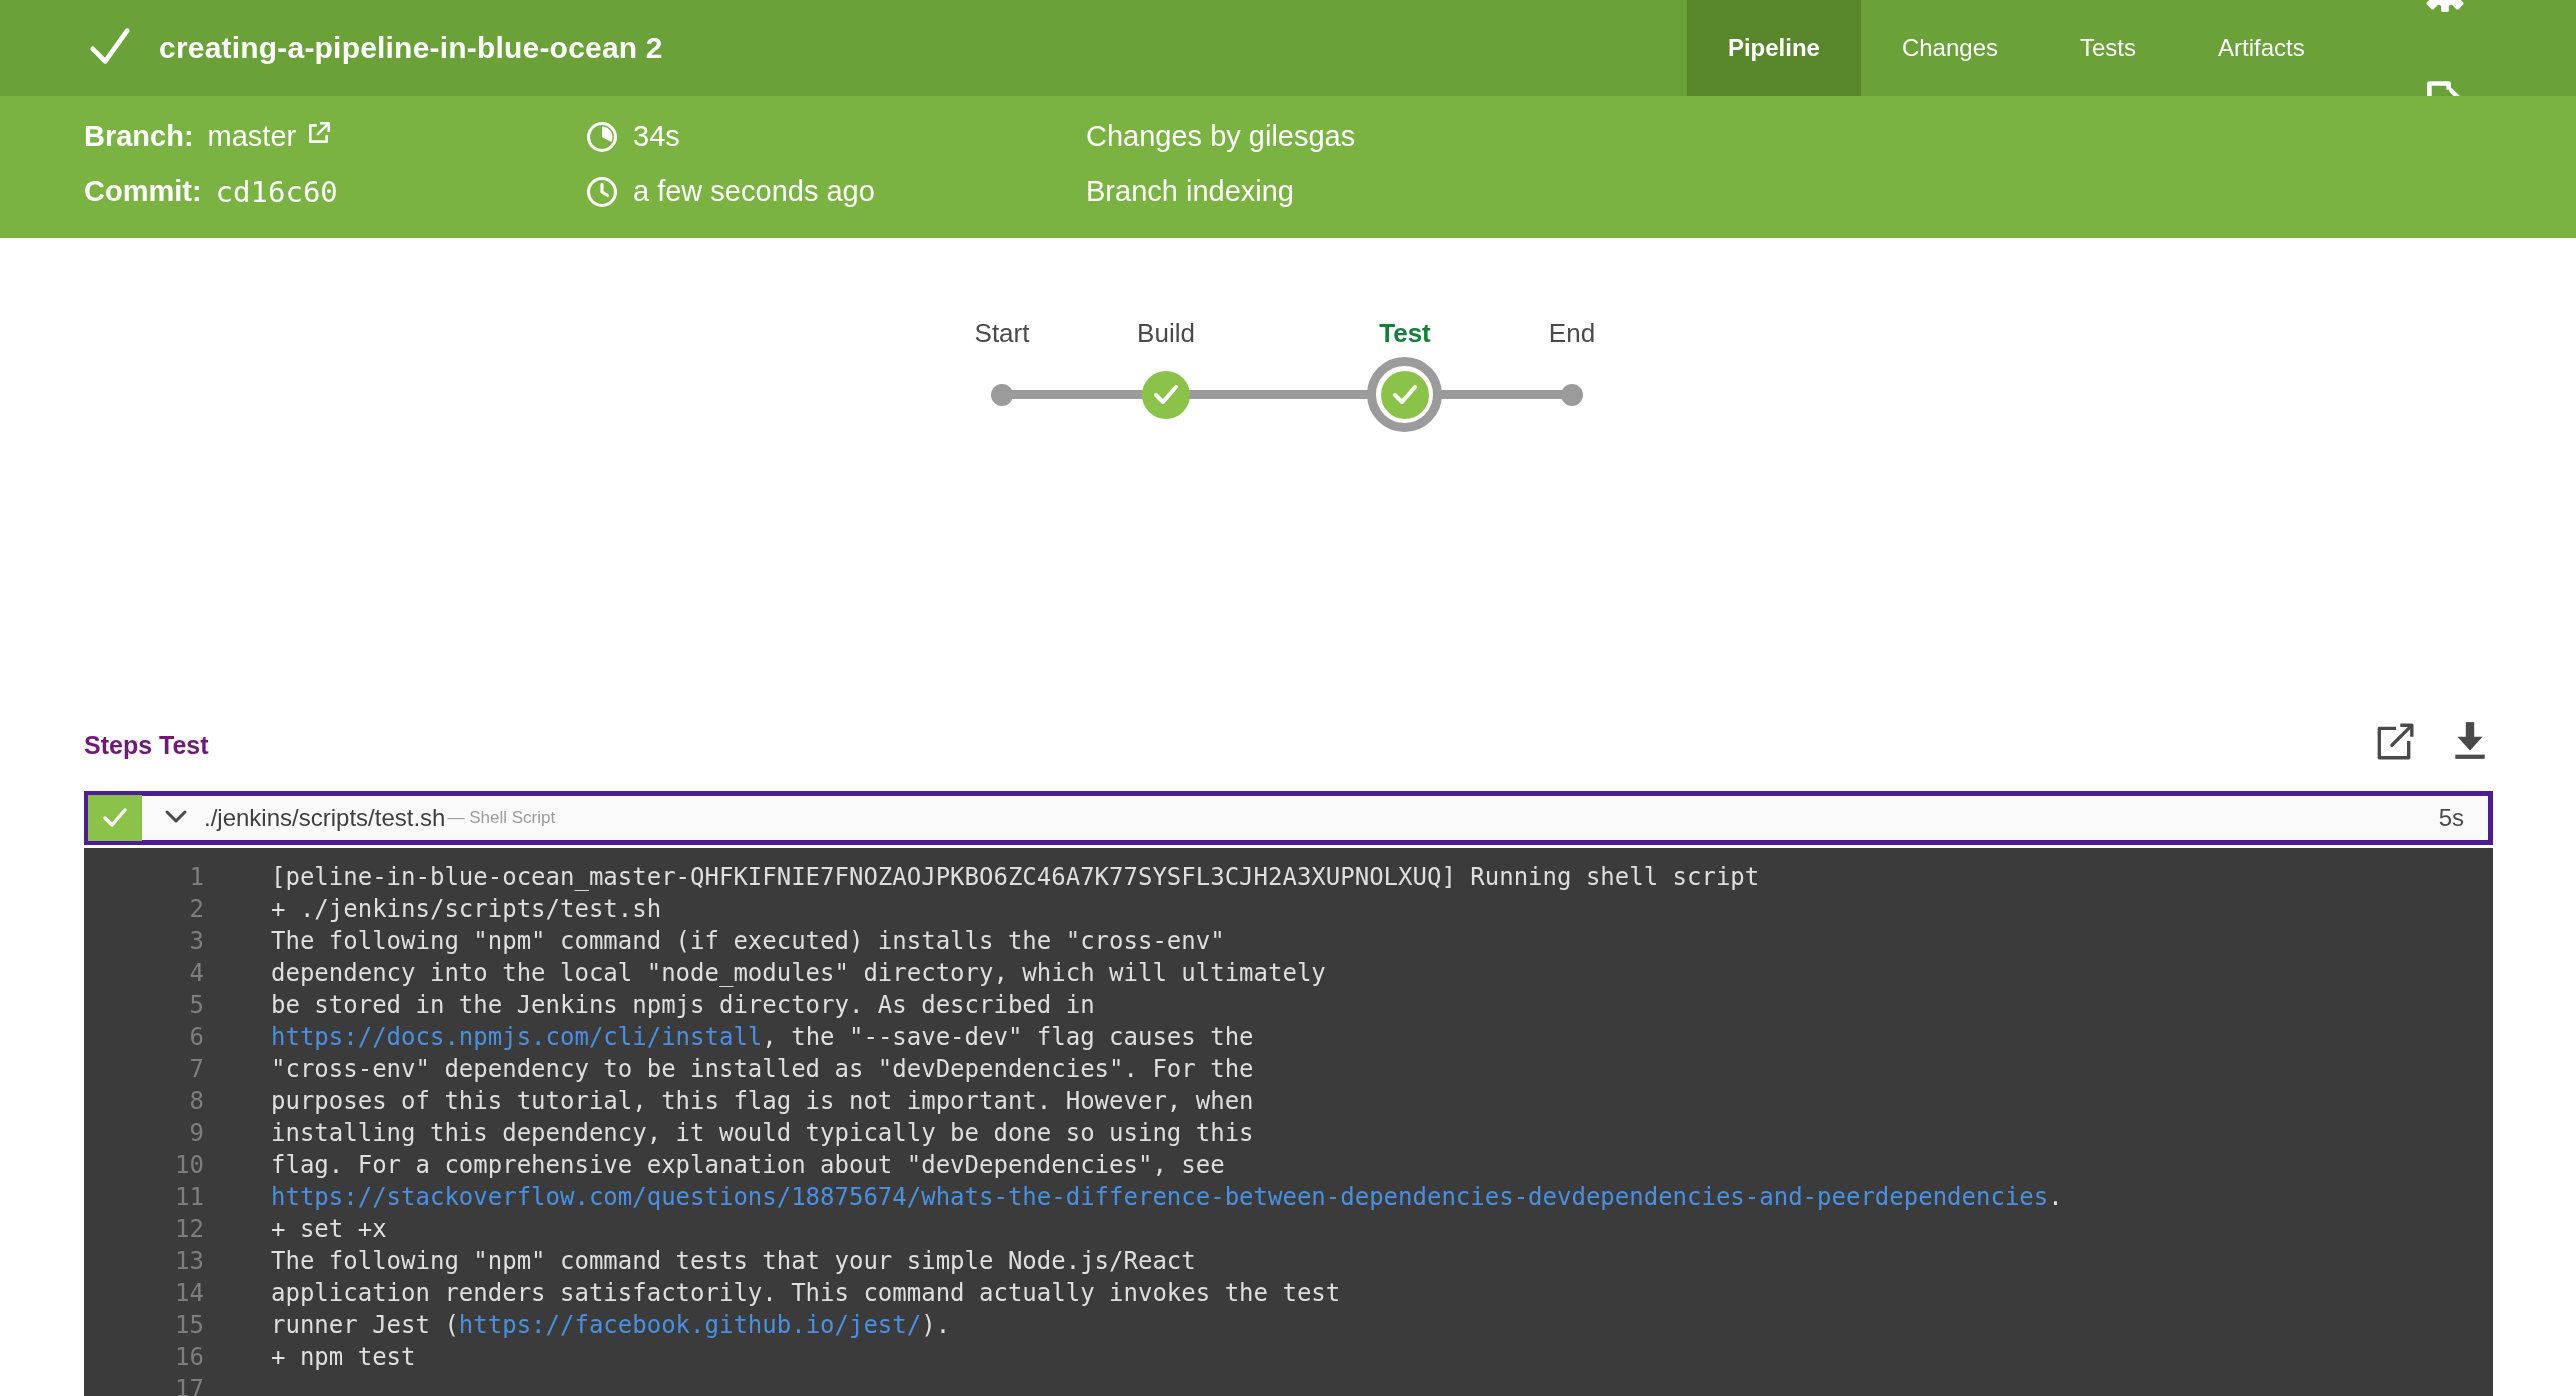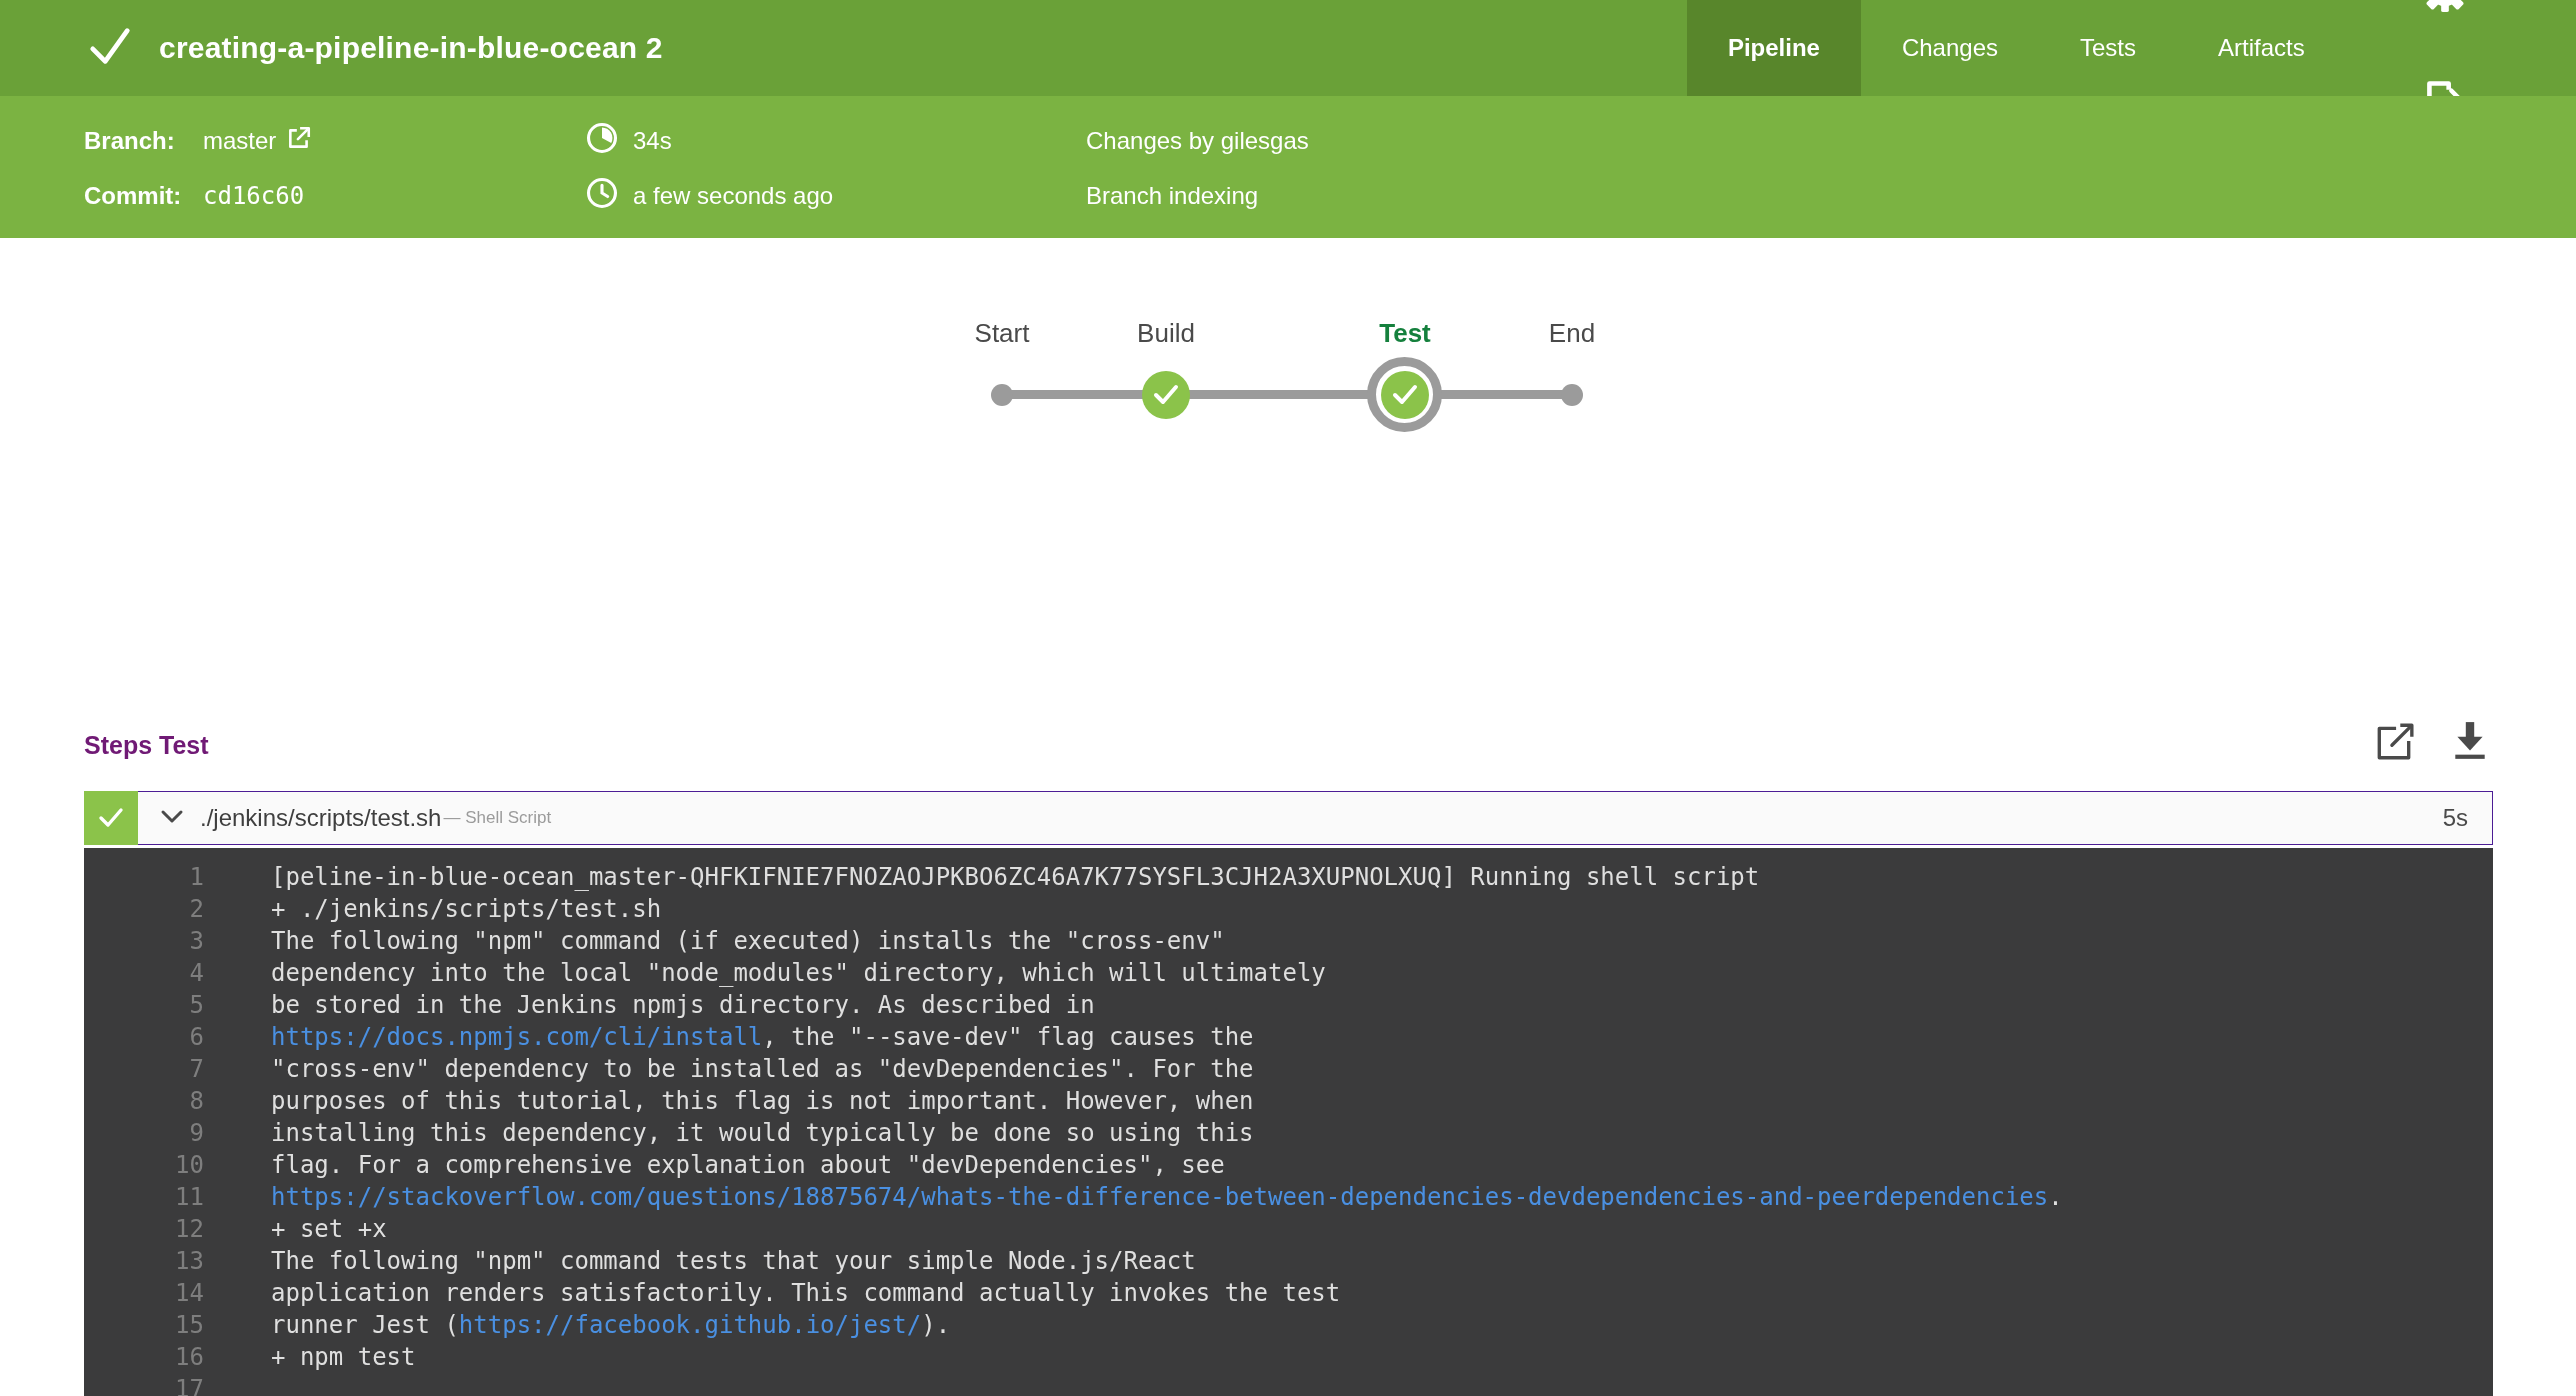--- a/index.html
+++ b/index.html
@@ -16,21 +16,21 @@
   .tab { line-height:96px; padding:0 41px; color:#fff; font-size:24px; cursor:pointer; }
   .tab.active { background:#58862B; font-weight:bold; }
   .actions { display:flex; align-items:center; gap:60px; margin-left:40px;flex-direction:column; }
   .icon-btn { width:48px; height:48px; display:flex; align-items:center; justify-content:center; cursor:pointer; }
   .logout-btn { border:2px solid #fff; border-radius:5px; background:transparent; color:#fff;
                 font-size:22px; padding:12px 24px; font-family:"Liberation Sans", sans-serif; cursor:pointer; }
 
   
   .band { position:absolute; left:0; top:96px; width:2576px; height:142px; background:#7BB342; color:#fff; }
   .band-col { position:absolute; top:24px; display:flex; flex-direction:column; gap:13px; }
-  .band-row { display:flex; align-items:center; height:42px; font-size:24px; gap:14px; }
+  .band-row { display:flex; align-items:flex-start; height:42px; font-size:29px; gap:14px; }
   .band-label { font-weight:bold; min-width:105px; }
   .mono { font-family:"DejaVu Sans Mono", monospace; }
   .col-a { left:84px; }
   .col-b { left:585px; }
   .col-c { left:1086px; }
 
   
   .main { position:absolute; left:0; top:238px; width:2576px; height:1159px; background:#fff; }
 
   
@@ -43,21 +43,21 @@
                   display:flex; align-items:center; justify-content:center; cursor:pointer; }
   .node-ring { position:absolute; width:75px; height:75px; border-radius:50%; border:9px solid #9B9B9B;
                background:#fff; display:flex; align-items:center; justify-content:center; cursor:pointer; }
 
   
   .steps-heading { position:absolute; left:84px; top:493px; font-size:25px; font-weight:bold; color:#701a75; }
   .steps-actions { position:absolute; left:2374px; top:482px; display:flex; gap:36px; }
 
   .step-row { position:absolute; left:84px; top:553px; width:2409px; height:54px;
               display:flex; align-items:stretch; background:#FAFAFA;
-              border:1px solid #4c1d95; cursor:pointer; }
+              border:5px solid #4c1d95; cursor:pointer; }
   .step-status { width:54px; flex:0 0 54px; background:#8BC34A; display:flex;
                  align-items:center; justify-content:center; margin:-1px 0 -1px -1px; }
   .step-body { display:flex; align-items:center; flex:1; padding:0 24px 0 22px; }
   .step-name { font-size:24px; color:#3F3F3F; margin-left:16px; }
   .step-kind { font-size:17px; color:#9B9B9B; margin-left:2px; }
   .step-duration { margin-left:auto; font-size:24px; color:#4A4A4A; }
 
   
   .log { position:absolute; left:84px; top:610px; width:2409px; height:549px; background:#3B3B3C;
          padding-top:13px; overflow:hidden; font-family:"DejaVu Sans Mono", monospace;

